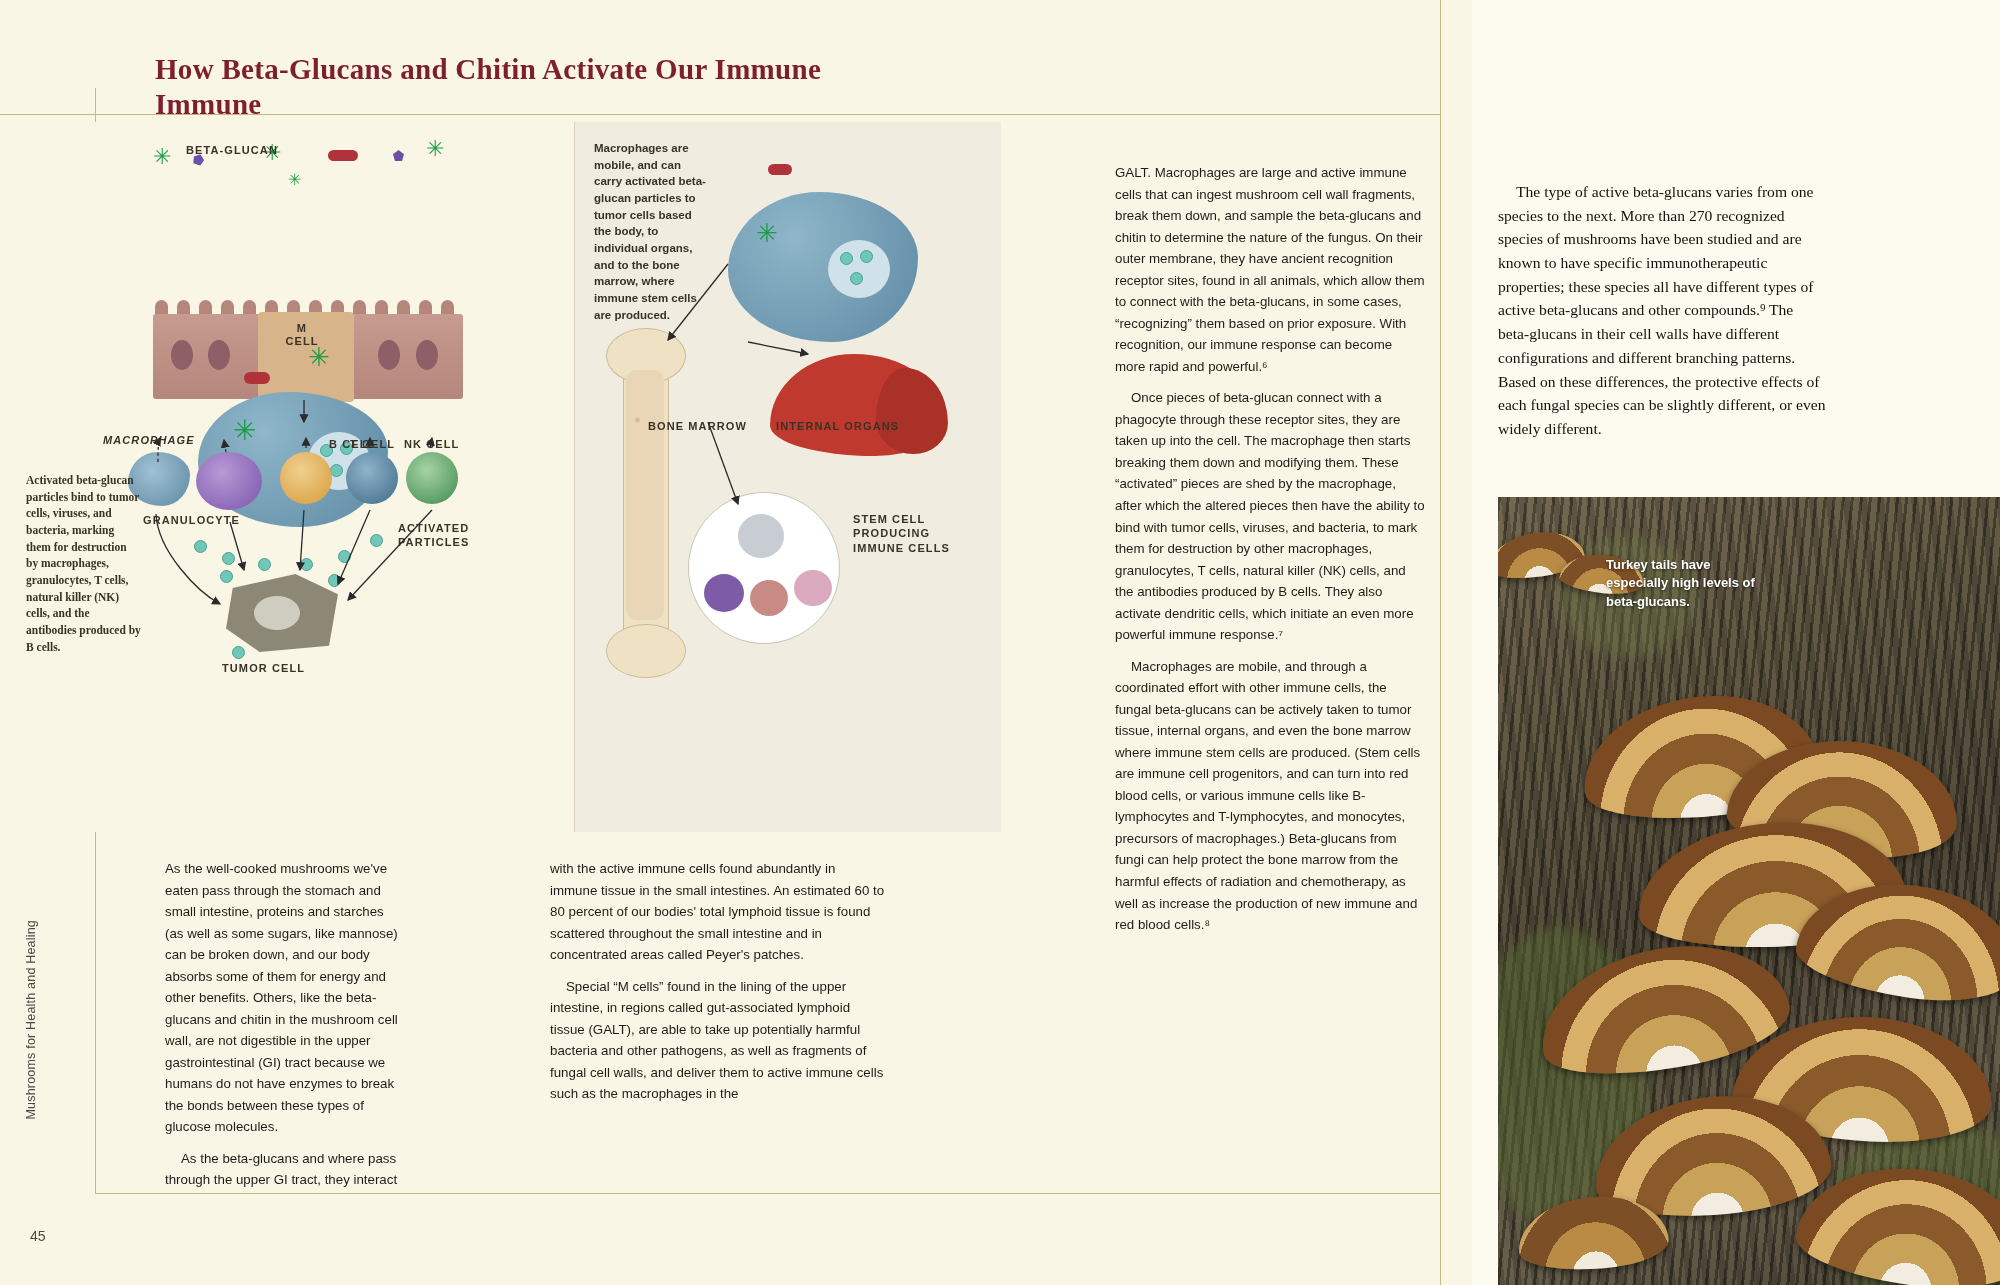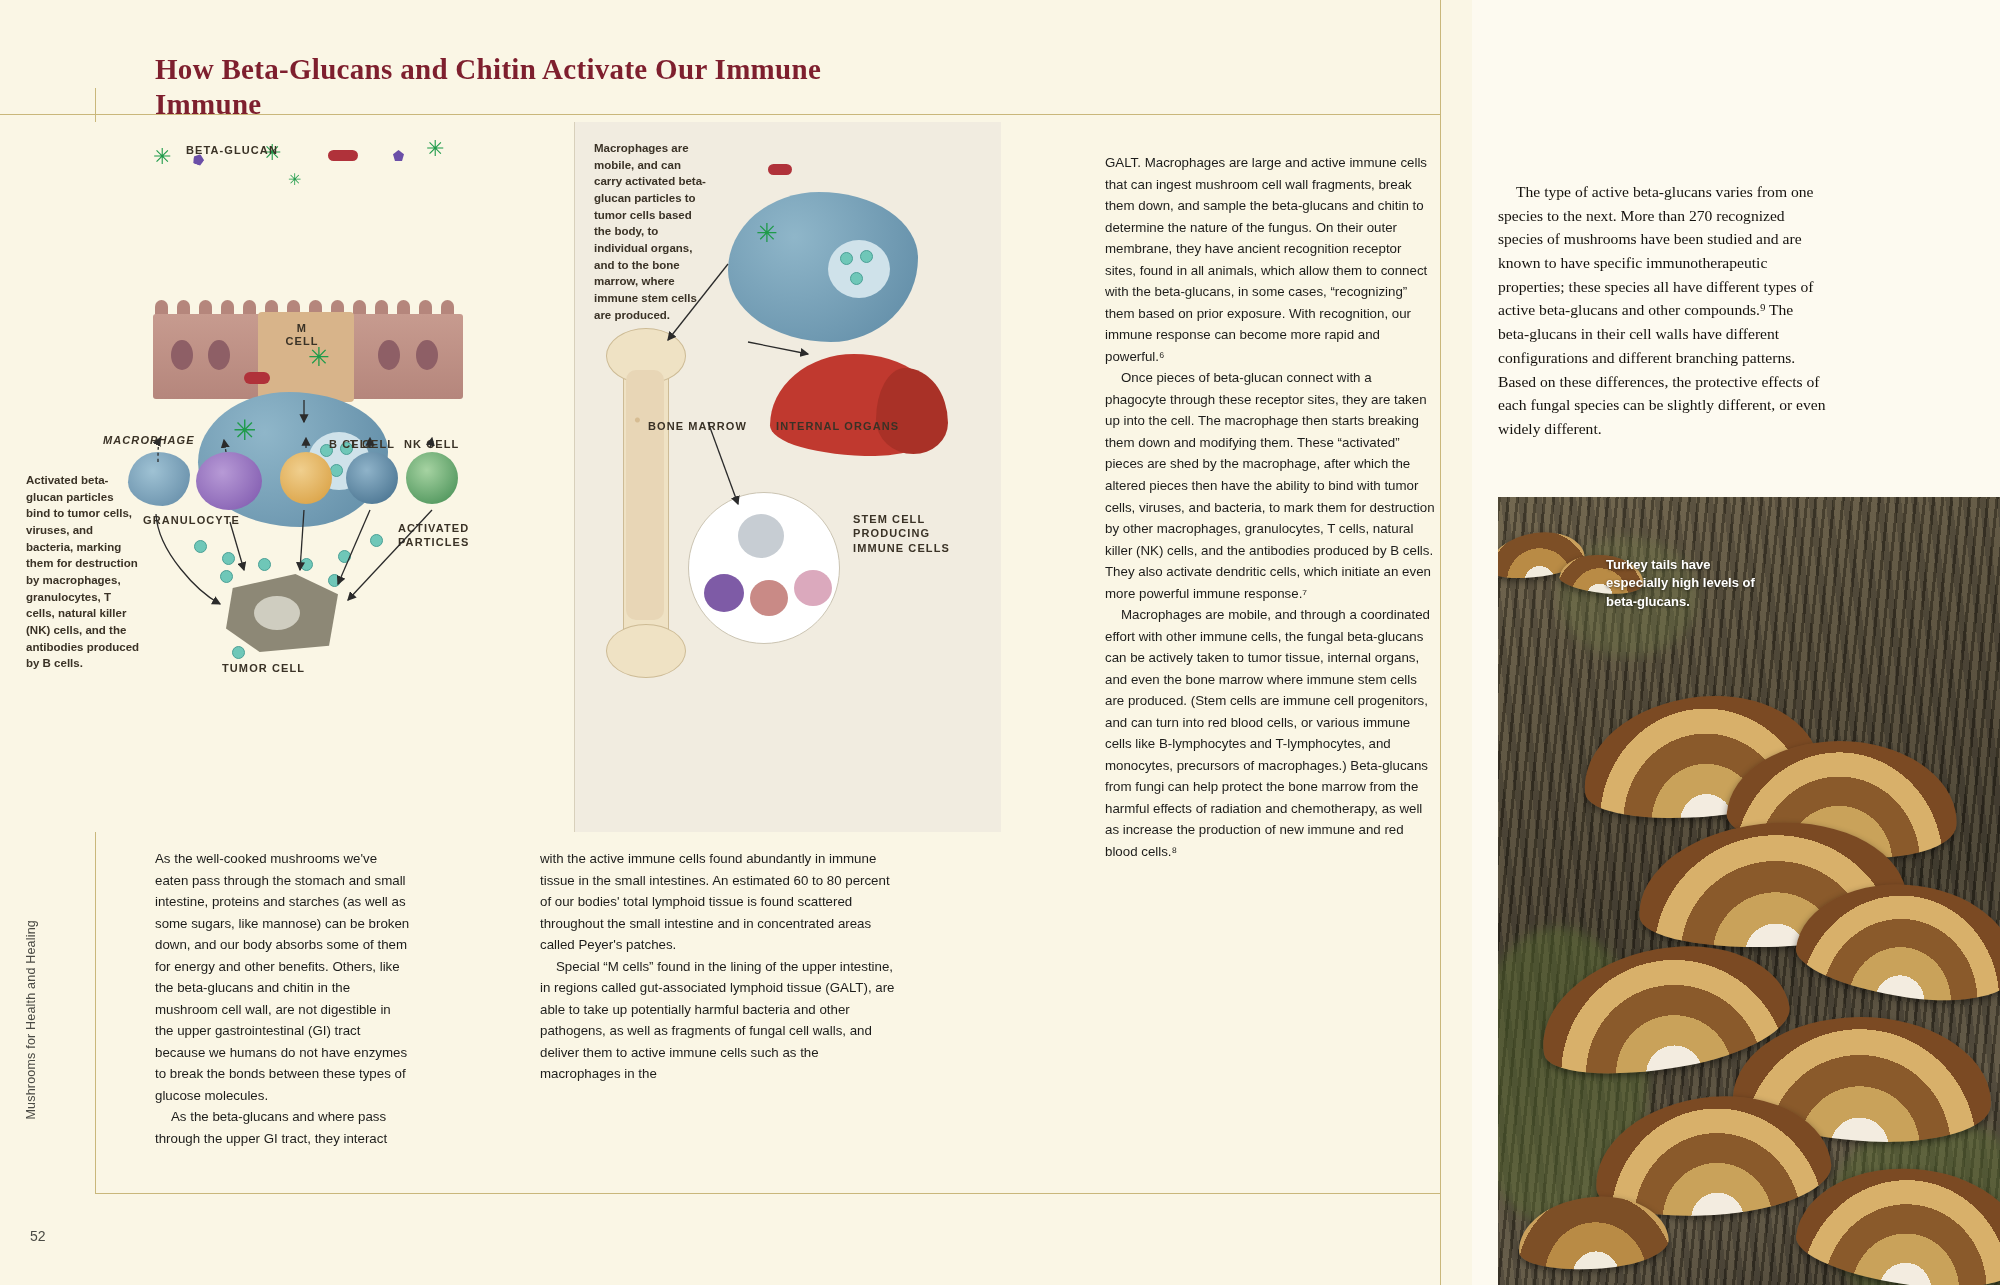--- a/index.html
+++ b/index.html
@@ -72,21 +72,21 @@
   .marrow{position:absolute;background:#e6d2b0;}
 
   .arrow{position:absolute;}
 
   
   .col{
     position:absolute;
     font-size:13.3px;line-height:1.62;color:#1d1d1b;
     font-family:"Liberation Sans", sans-serif;
   }
-  .col p{margin:0;}
+  .col p{margin:10px;}
   .col p+p{text-indent:16px;}
 
   .serifcol{
     position:absolute;
     font-family:"Liberation Serif", serif;
     font-size:15.6px;line-height:1.52;color:#14110d;
   }
   .serifcol p{margin:0;}
 
   .folio{
@@ -206,21 +206,21 @@
 
     <div class="imm" style="left:272px;top:330px;width:52px;height:52px;background:radial-gradient(circle at 40% 35%,#f0cf8e,#d79b3a);"></div>
     <span class="flabel" style="left:277px;top:316px;margin-left:44px;">B CELL</span>
 
     <div class="imm" style="left:338px;top:330px;width:52px;height:52px;background:radial-gradient(circle at 40% 35%,#8fb3c9,#3f6a88);"></div>
     <span class="flabel" style="left:342px;top:316px;">T CELL</span>
 
     <div class="imm" style="left:398px;top:330px;width:52px;height:52px;background:radial-gradient(circle at 40% 35%,#a6d3a2,#3f8a4f);"></div>
     <span class="flabel" style="left:396px;top:316px;">NK CELL</span>
 
-    <span class="fcap" style="left:18px;top:350px;width:115px;">Activated beta-glucan particles bind to tumor cells, viruses, and bacteria, marking them for destruction by macrophages, granulocytes, T cells, natural killer (NK) cells, and the antibodies produced by B cells.</span>
+    <span class="fcap" style="left:18px;top:350px;width:115px;font-family:Liberation Serif, serif;">Activated beta-glucan particles bind to tumor cells, viruses, and bacteria, marking them for destruction by macrophages, granulocytes, T cells, natural killer (NK) cells, and the antibodies produced by B cells.</span>
 
     <div style="position:absolute;left:218px;top:452px;width:112px;height:78px;background:#8d8876;clip-path:polygon(6% 18%,62% 0,100% 26%,92% 92%,30% 100%,0 70%);"></div>
     <div style="position:absolute;left:246px;top:474px;width:46px;height:34px;border-radius:50%;background:#cfcdc0;"></div>
     <div class="dotg" style="left:212px;top:448px;"></div>
     <div class="dotg" style="left:320px;top:452px;"></div>
     <div class="dotg" style="left:224px;top:524px;"></div>
     <span class="flabel" style="left:214px;top:540px;">TUMOR CELL</span>
 
     <span class="fcap" style="left:586px;top:18px;width:118px;">Macrophages are mobile, and can carry activated beta-glucan particles to tumor cells based the body, to individual organs, and to the bone marrow, where immune stem cells are produced.</span>
 
@@ -308,16 +308,16 @@
     <div class="shelf" style="left:140px;top:326px;width:268px;height:124px;transform:rotate(-3deg);"></div>
     <div class="shelf" style="left:300px;top:388px;width:220px;height:112px;transform:rotate(8deg);"></div>
     <div class="shelf" style="left:40px;top:452px;width:250px;height:120px;transform:rotate(-10deg);"></div>
     <div class="shelf" style="left:236px;top:520px;width:258px;height:124px;transform:rotate(3deg);"></div>
     <div class="shelf" style="left:96px;top:600px;width:236px;height:118px;transform:rotate(-5deg);"></div>
     <div class="shelf" style="left:300px;top:672px;width:230px;height:116px;transform:rotate(7deg);"></div>
     <div class="shelf small" style="left:20px;top:700px;width:150px;height:72px;transform:rotate(-4deg);"></div>
   </div>
   <div class="photo-cap">Turkey tails have especially high levels of beta-glucans.</div>
 
-  <div class="folio">52</div>
+  <div class="folio">45</div>
   <div class="vert">Mushrooms for Health and Healing</div>
 
 </div>
 
 </body></html>

